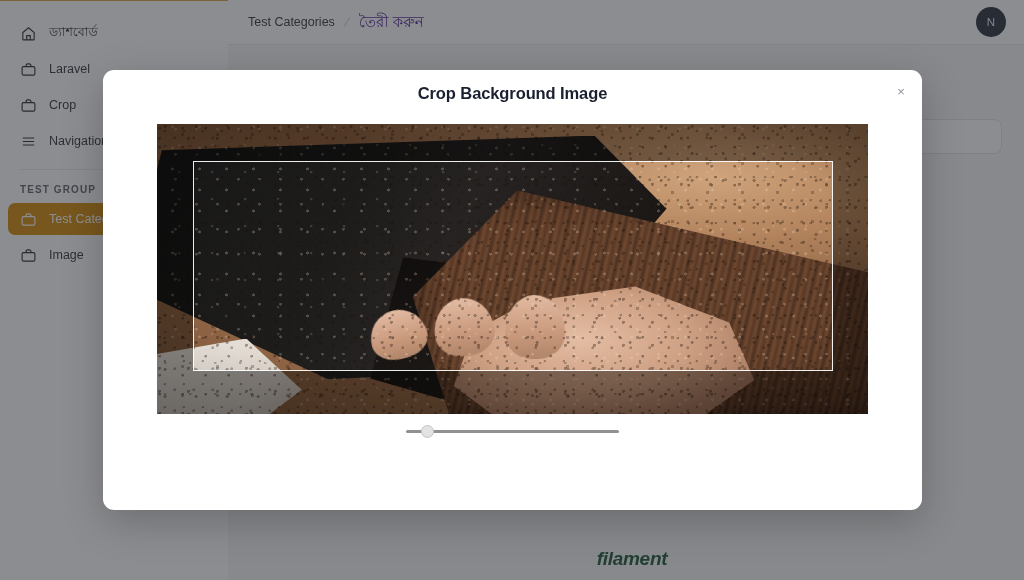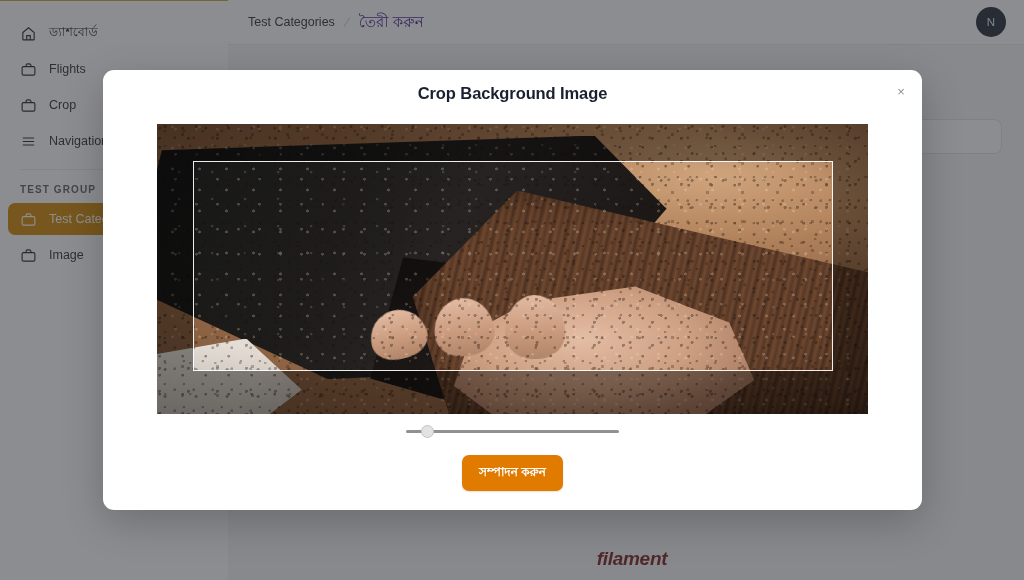--- a/index.html
+++ b/index.html
@@ -70,21 +70,21 @@
   .main-area { flex: 1; position: relative; padding: 22px 22px 0 22px; }
   .form-field {
     position: absolute; left: 22px; right: 22px; top: 74px;
     height: 35px; border: 1px solid #dfe2e6; border-radius: 8px;
     background: #fff;
   }
   .footer-brand {
     position: absolute; left: 12px; right: 0; bottom: 10px;
     text-align: center;
     font-size: 19px; font-style: italic; font-weight: 700;
-    color: #7f1d1d; letter-spacing: -.3px;
+    color: #14532d; letter-spacing: -.3px;
   }
 
   
   .overlay { position: absolute; inset: 0; background: rgba(46,48,52,.55); }
 
   
   .modal {
     position: absolute;
     left: 103px; top: 70px; width: 819px; height: 440px;
     background: #ffffff; border-radius: 11px;
@@ -245,21 +245,21 @@
           <span class="label">ড্যাশবোর্ড</span>
         </div>
 
         <div class="nav-item">
           <span class="nav-icon">
             <svg viewBox="0 0 24 24">
                 <rect x="3" y="8" width="18" height="12" rx="2"></rect>
                 <path d="M8.5 8V6.5A2.5 2.5 0 0 1 11 4h2a2.5 2.5 0 0 1 2.5 2.5V8"></path>
               </svg>
           </span>
-          <span class="label">Flights</span>
+          <span class="label">Laravel</span>
         </div>
 
         <div class="nav-item">
           <span class="nav-icon">
             <svg viewBox="0 0 24 24">
                 <rect x="3" y="8" width="18" height="12" rx="2"></rect>
                 <path d="M8.5 8V6.5A2.5 2.5 0 0 1 11 4h2a2.5 2.5 0 0 1 2.5 2.5V8"></path>
               </svg>
           </span>
           <span class="label">Crop</span>
@@ -354,17 +354,14 @@
         <div class="crop-handle" style="right:-4px; bottom:-4px;"></div>
       </div>
     </div>
 
     <div class="slider-row">
       <div class="slider-track">
         <div class="slider-thumb" id="zoom-thumb" style="left: 10%;"></div>
       </div>
     </div>
 
-    <div class="modal-actions">
-      <button class="btn-primary">সম্পাদন করুন</button>
-    </div>
   </div>
 </div>
 
 </body></html>

